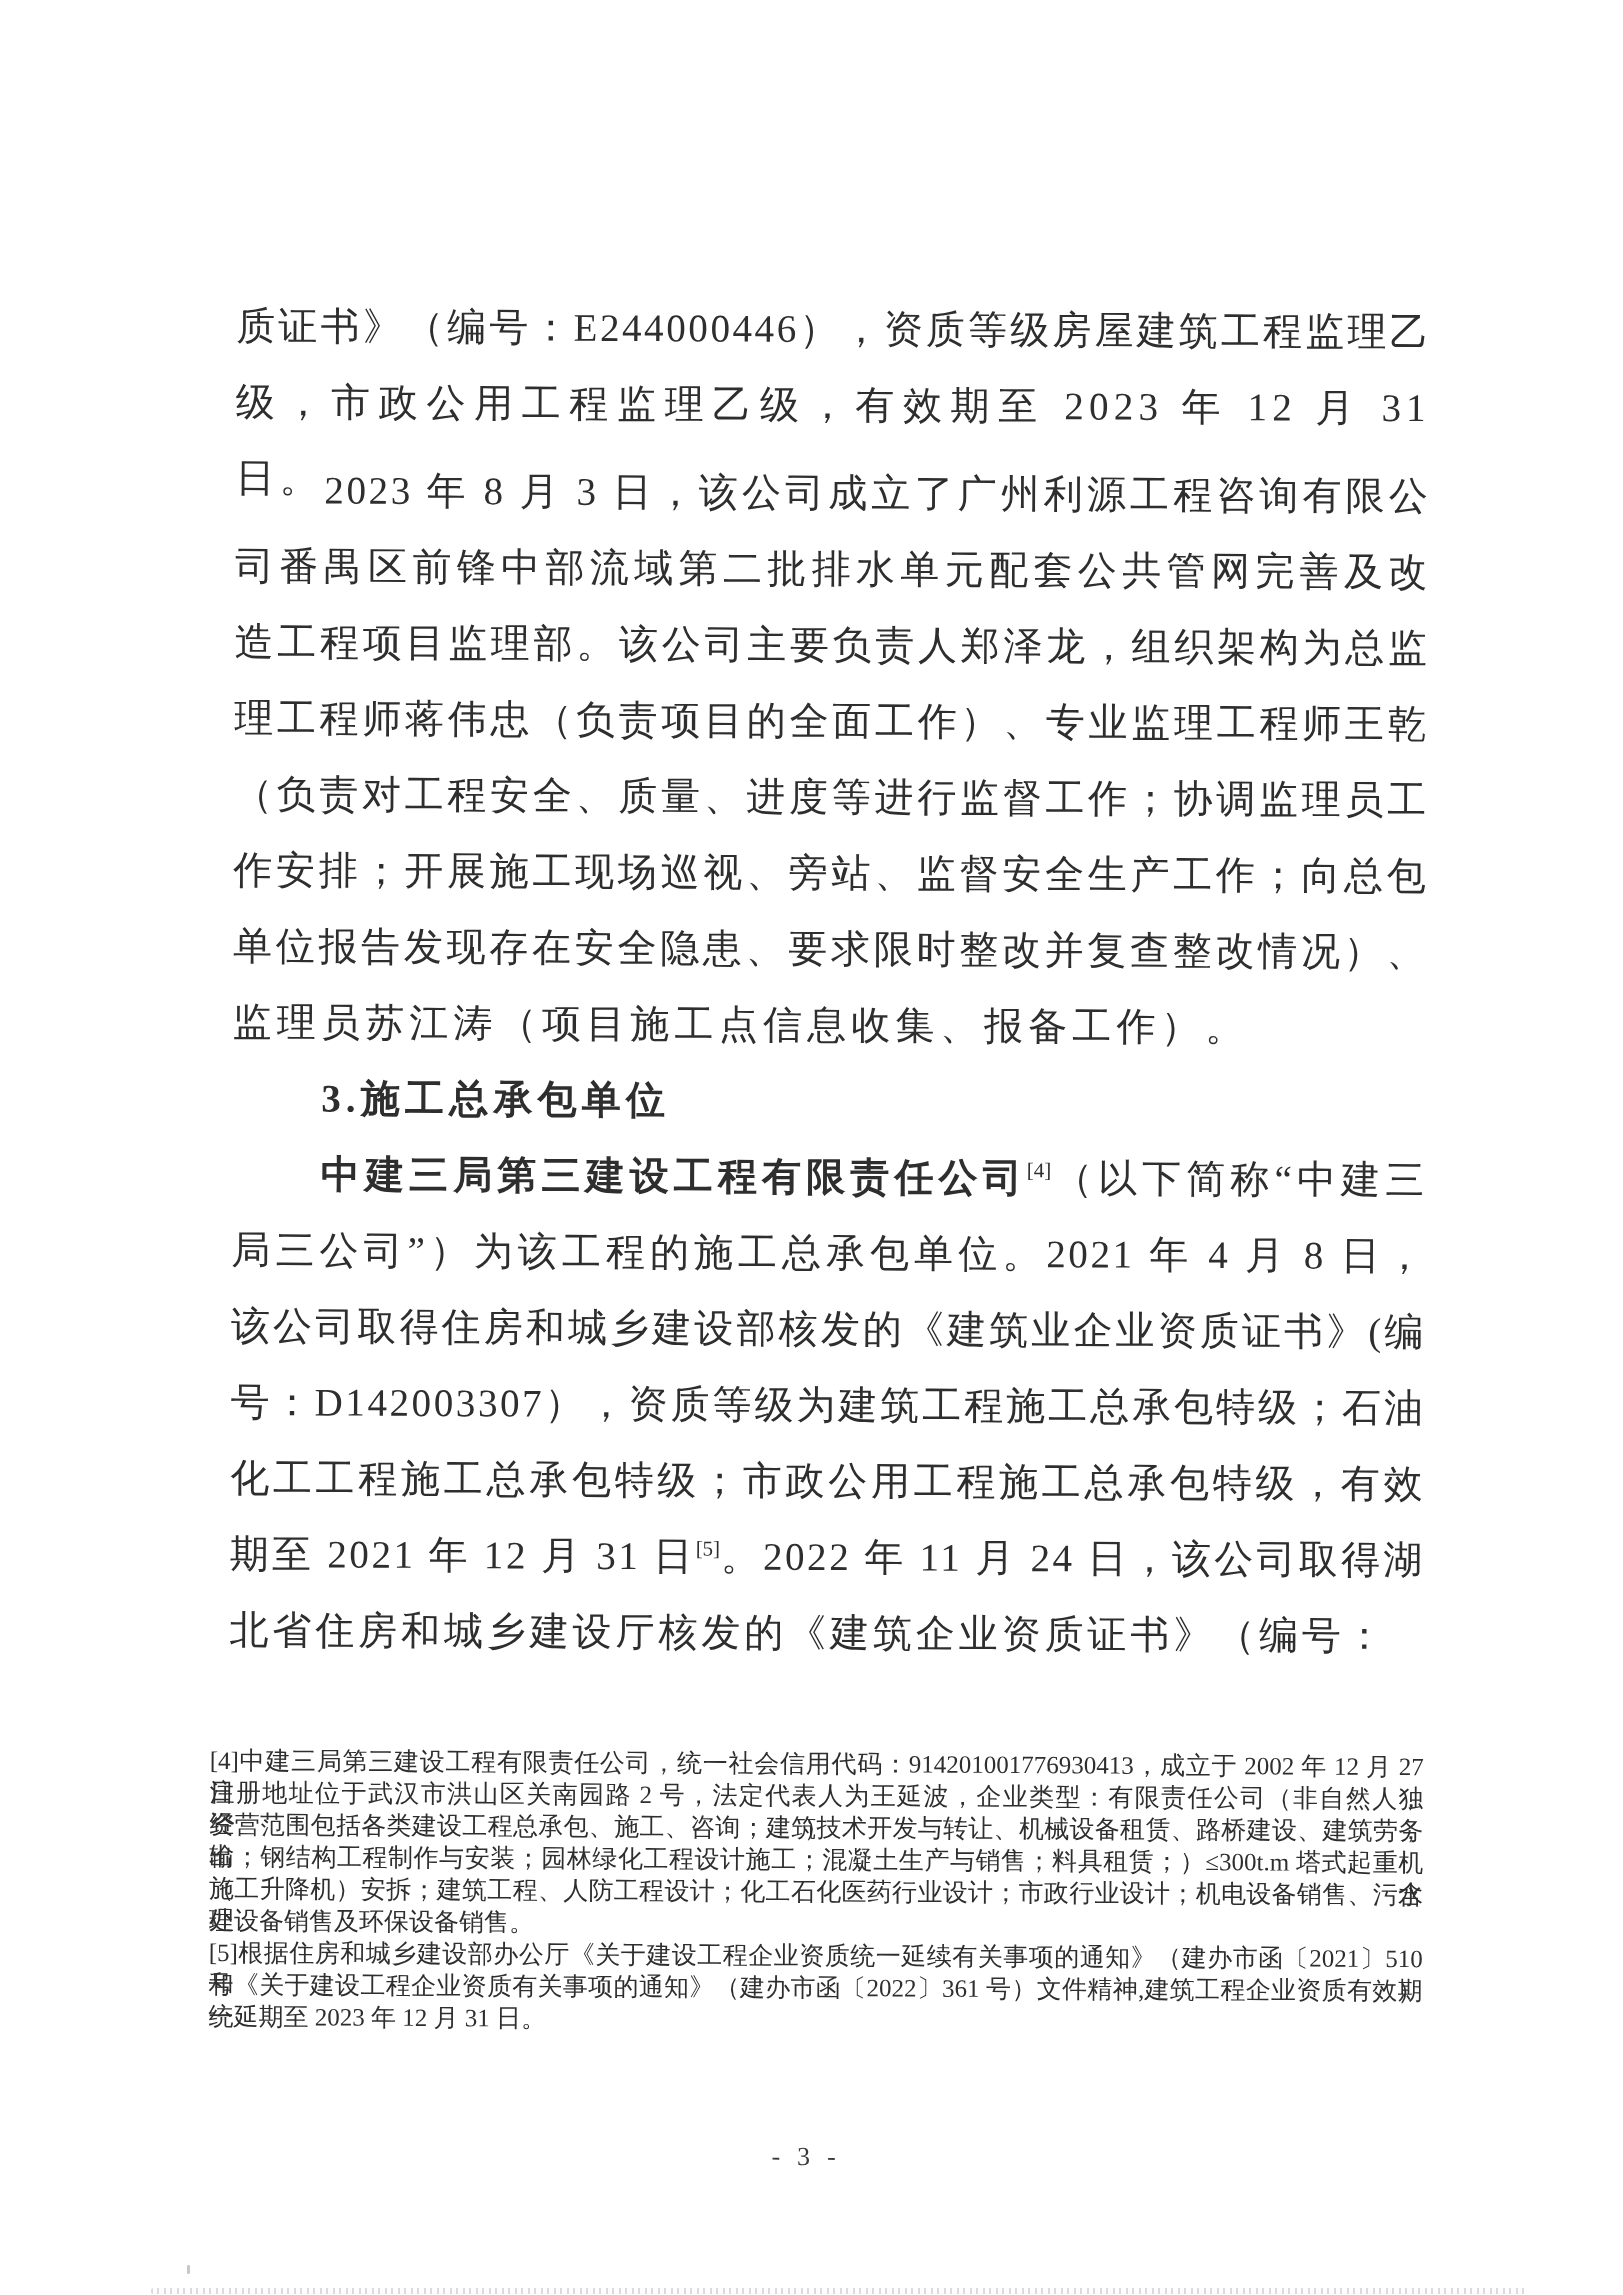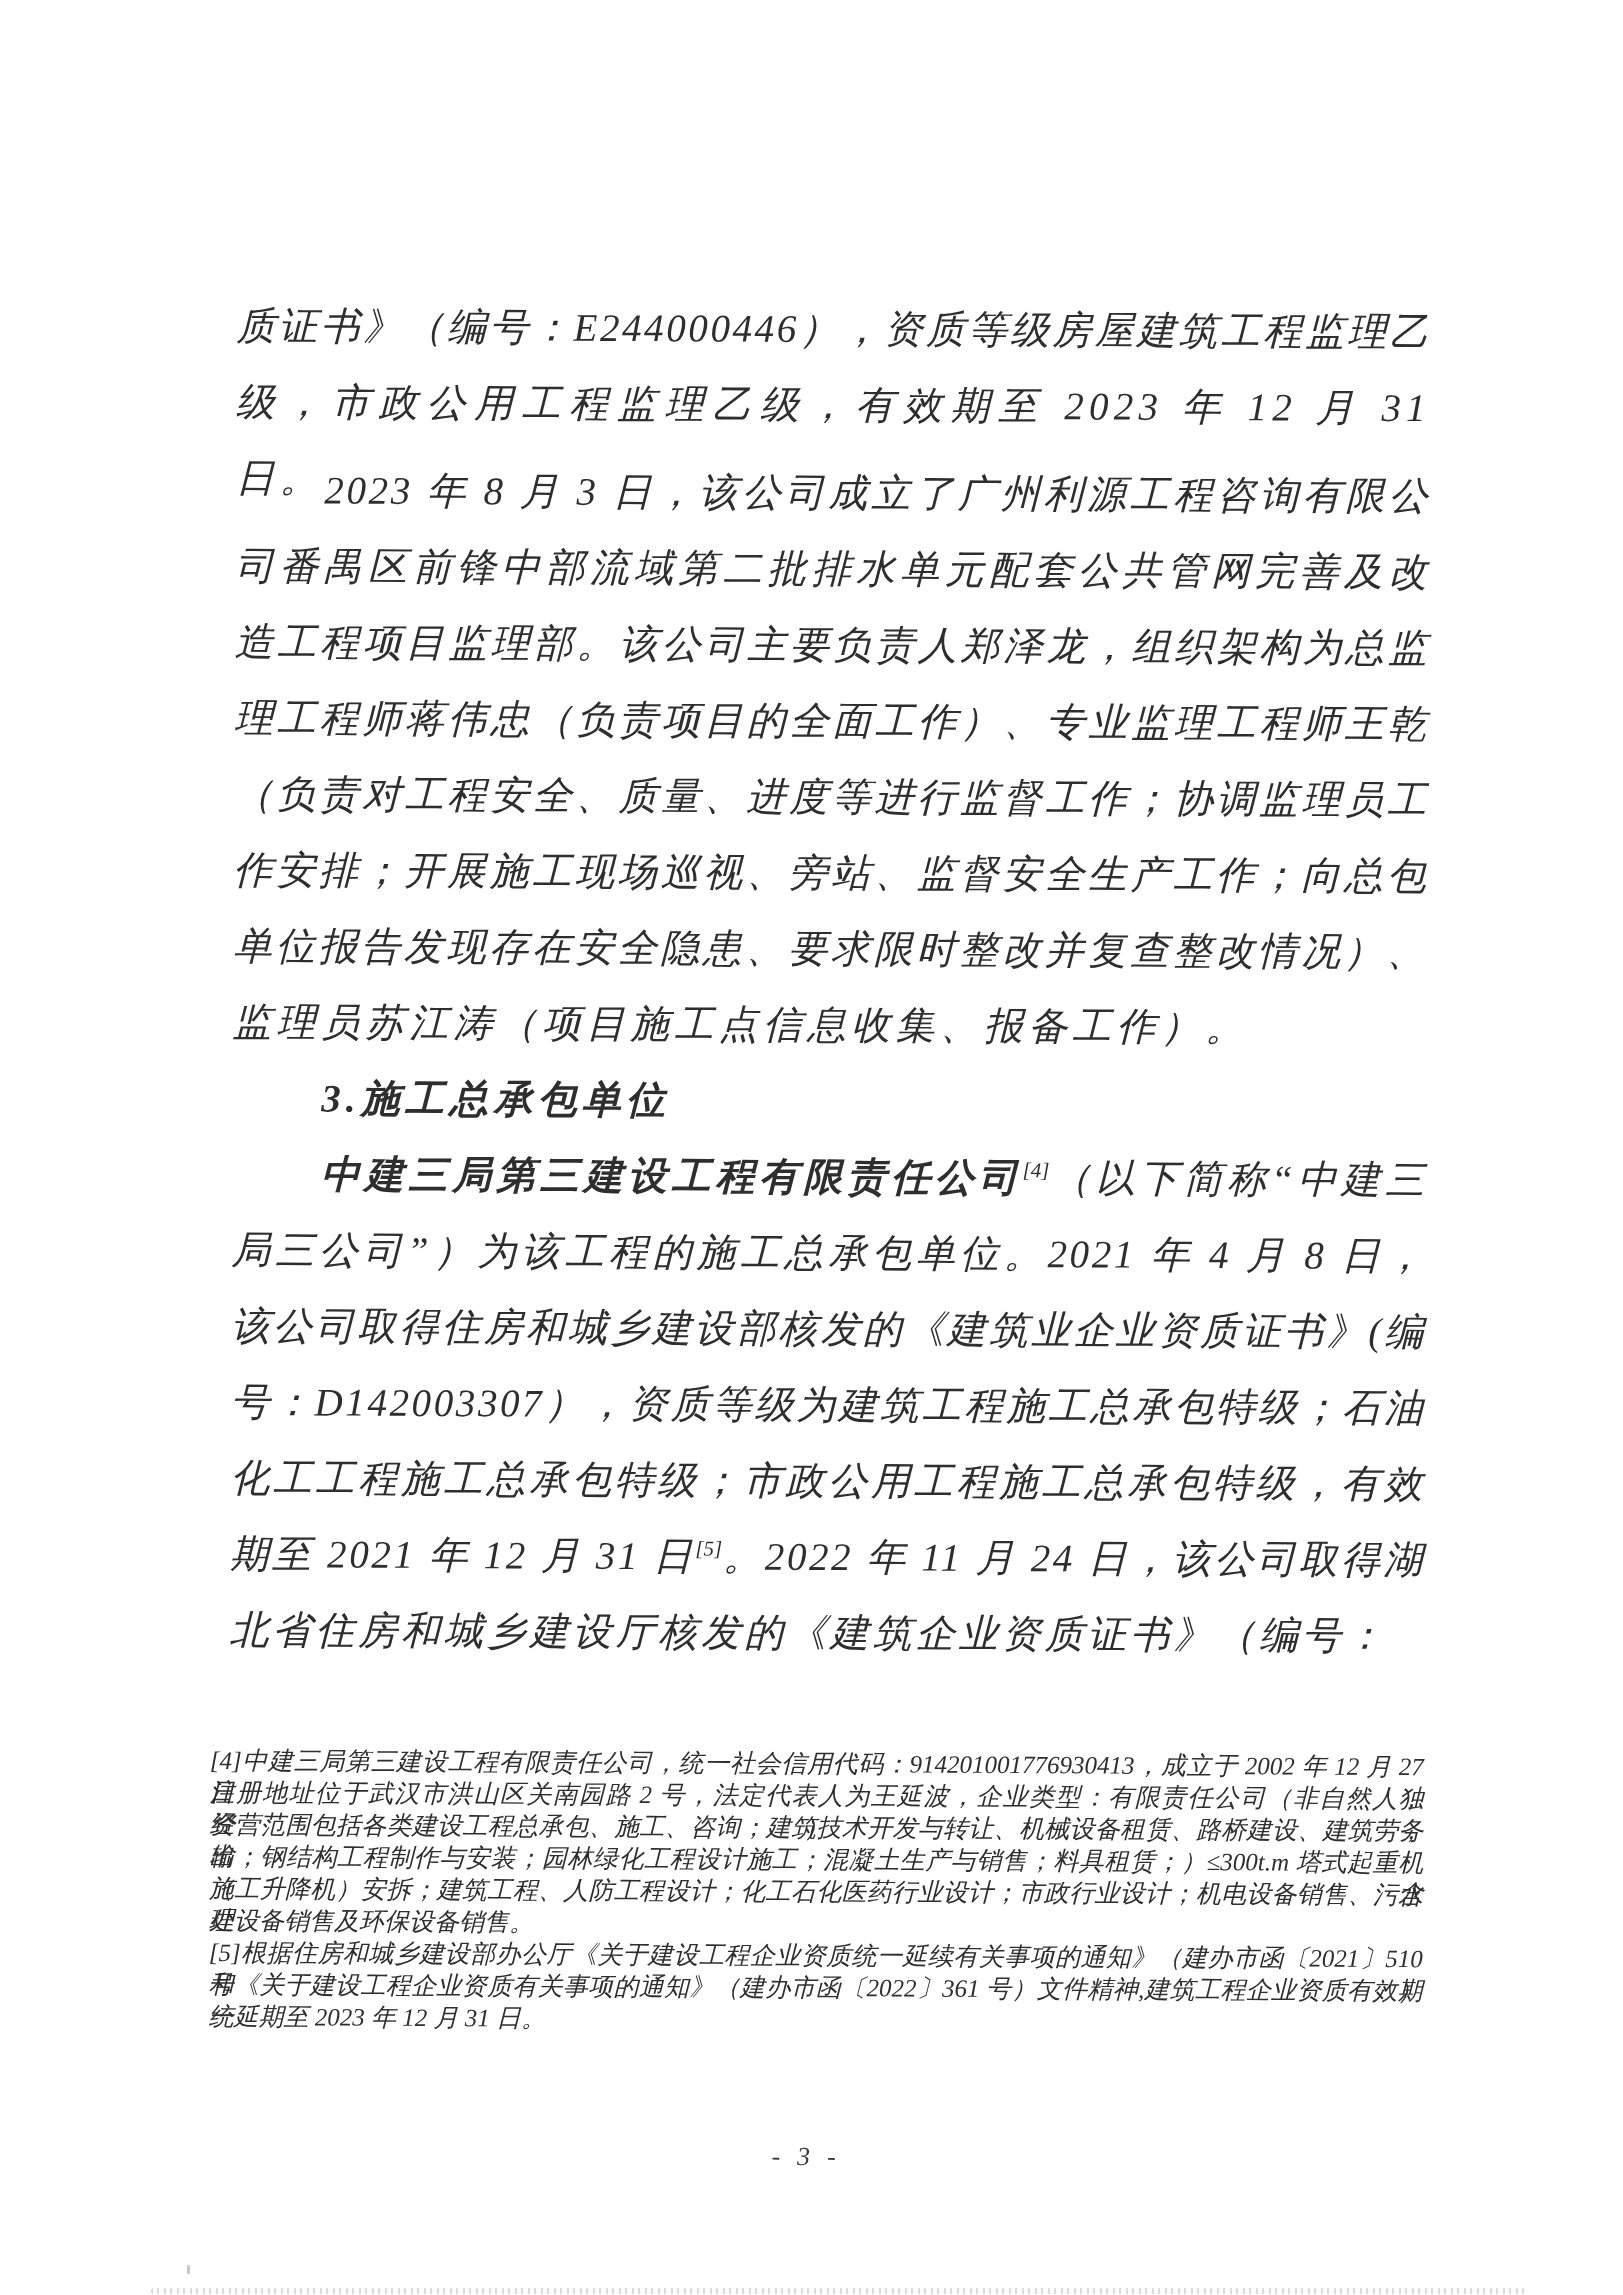--- a/index.html
+++ b/index.html
@@ -5,21 +5,20 @@
 <style>
   html,body { margin:0; padding:0; background:#888; }
   .page {
     position:relative;
     width:1623px; height:2295px;
     margin:0 auto;
     background:#ffffff;
     overflow:hidden;
     font-family:"Liberation Serif","DejaVu Serif",serif;
     color:#2e2e2e;
-    font-style:italic;
   }
   .tilt {
     position:absolute; inset:0;
     transform:rotate(0.3deg);
     transform-origin:812px 1145px;
   }
   
   .main {
     position:absolute; left:232px; top:291px; width:1195px;
   }

